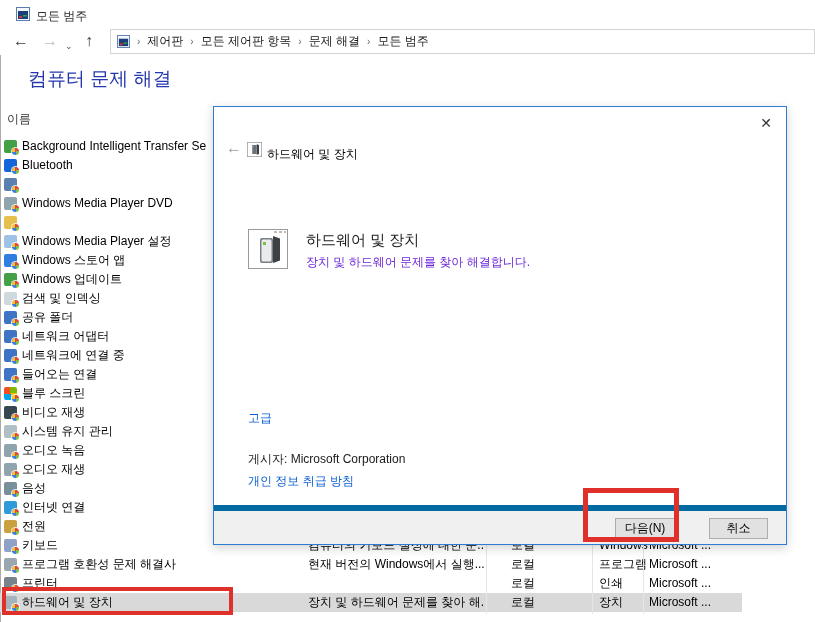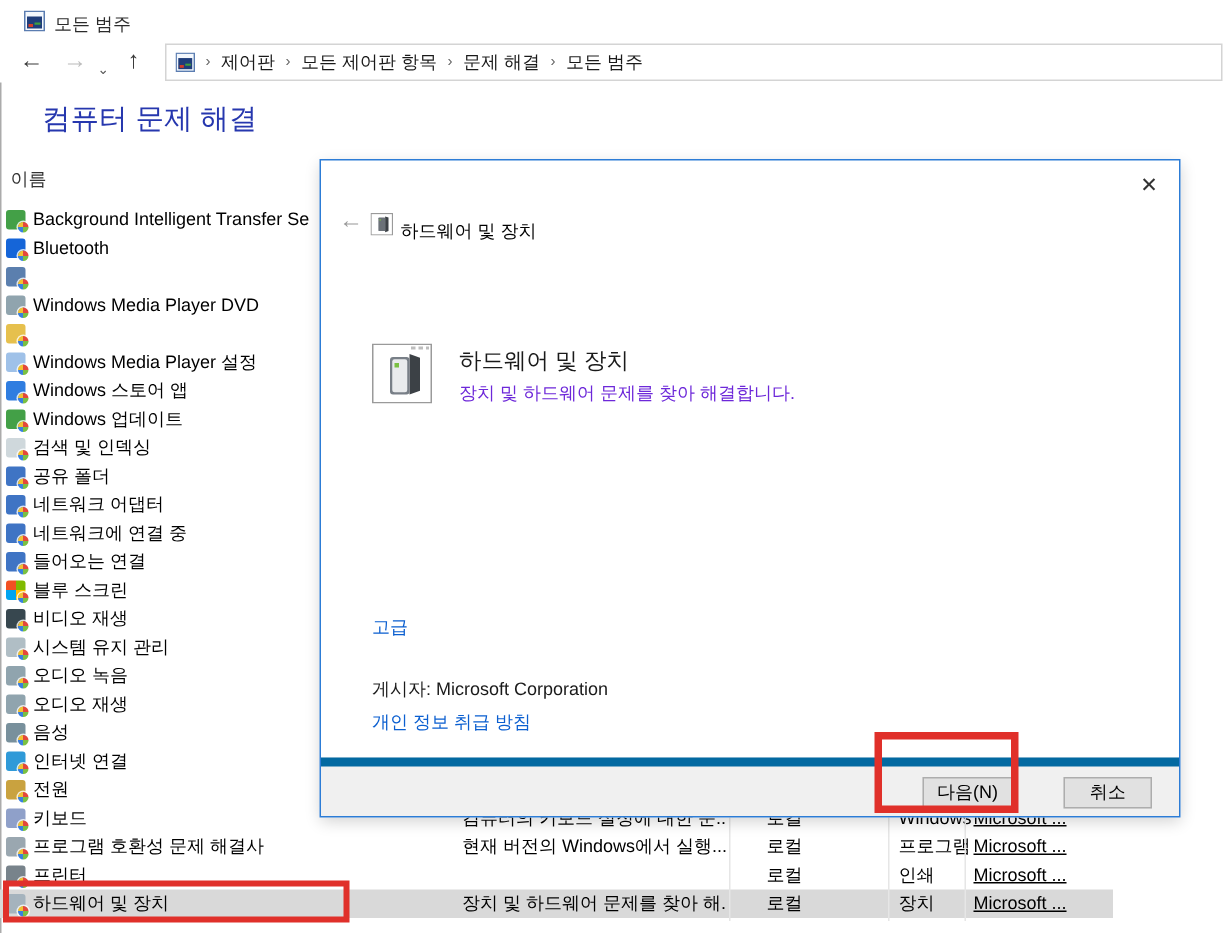--- a/index.html
+++ b/index.html
@@ -38,21 +38,21 @@
   .row{position:relative;height:19px;line-height:19px;white-space:nowrap;}
   .row[data-selected="true"]{background:#d9d9d9;}
   .cell-name{position:absolute;left:22px;top:0;color:#000;}
   .item-ic{position:absolute;left:4px;top:3px;width:13px;height:13px;border-radius:2px;}
   .item-ic::after{content:'';position:absolute;right:-2px;bottom:-2px;width:7px;height:7px;border-radius:50%;
     background:conic-gradient(#e4483b 0 90deg,#7ac043 0 180deg,#3a7fe0 0 270deg,#f1c232 0);
     box-shadow:0 0 0 1px rgba(255,255,255,.8);}
   .cell-desc{position:absolute;left:308px;top:0;max-width:176px;overflow:hidden;color:#000;}
   .cell-loc{position:absolute;left:493px;top:0;color:#000;margin-left:18px;}
   .cell-cat{position:absolute;left:599px;top:0;color:#000;}
-  .cell-pub{position:absolute;left:649px;top:0;color:#000;text-decoration:underline;}
+  .cell-pub{position:absolute;left:649px;top:0;color:#000;}
 
   
   .dialog{position:absolute;left:213px;top:106px;width:574px;height:439px;background:#fff;
     border:1px solid #2c7cd6;box-shadow:0 3px 10px rgba(0,0,0,.18);z-index:10;}
   .dlg-close{position:absolute;top:6px;right:10px;font-size:14px;color:#333;width:20px;height:20px;text-align:center;line-height:20px;cursor:default;}
   .dlg-back{position:absolute;left:12px;top:32px;font-size:16px;color:#9a9a9a;}
   .dlg-head-ic{position:absolute;left:33px;top:35px;}
   .dlg-title{position:absolute;left:53px;top:39px;color:#000;}
   .dlg-heading{position:absolute;left:35px;top:85px;font-size:15px;color:#2045c8;}
   .dlg-item-ic{position:absolute;left:34px;top:122px;}

